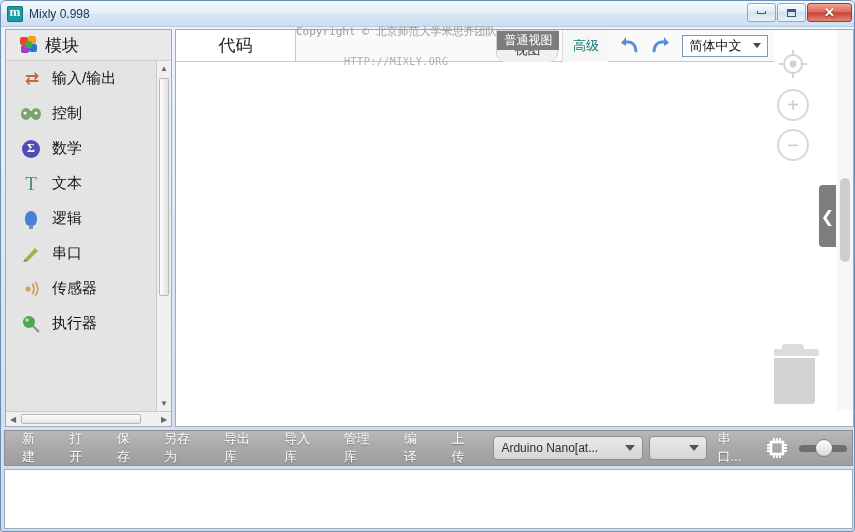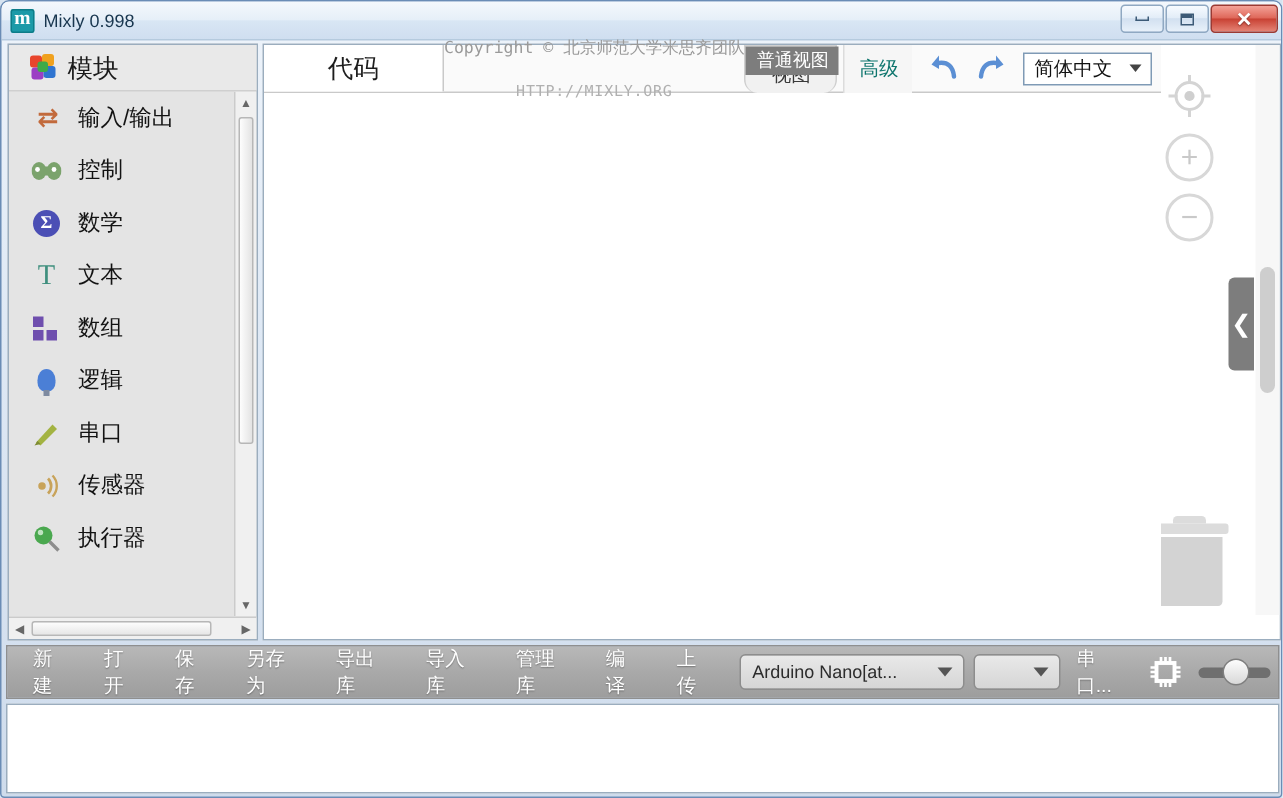--- a/index.html
+++ b/index.html
@@ -320,30 +320,20 @@
               <span class="ico-math">Σ</span>
             </span>
           <span class="side-label">数学</span>
         </div>
 
         <div class="side-item">
           <span class="side-ico ico-text">T</span>
           <span class="side-label">文本</span>
         </div>
 
-        <div class="side-item">
-          <span class="side-ico">
-            <span class="ico-arr">
-                <i></i>
-                <i></i>
-                <i></i>
-              </span>
-          </span>
-          <span class="side-label">数组</span>
-        </div>
 
         <div class="side-item">
           <span class="side-ico">
               <span class="ico-logic"></span>
             </span>
           <span class="side-label">逻辑</span>
         </div>
 
         <div class="side-item">
           <span class="side-ico">

